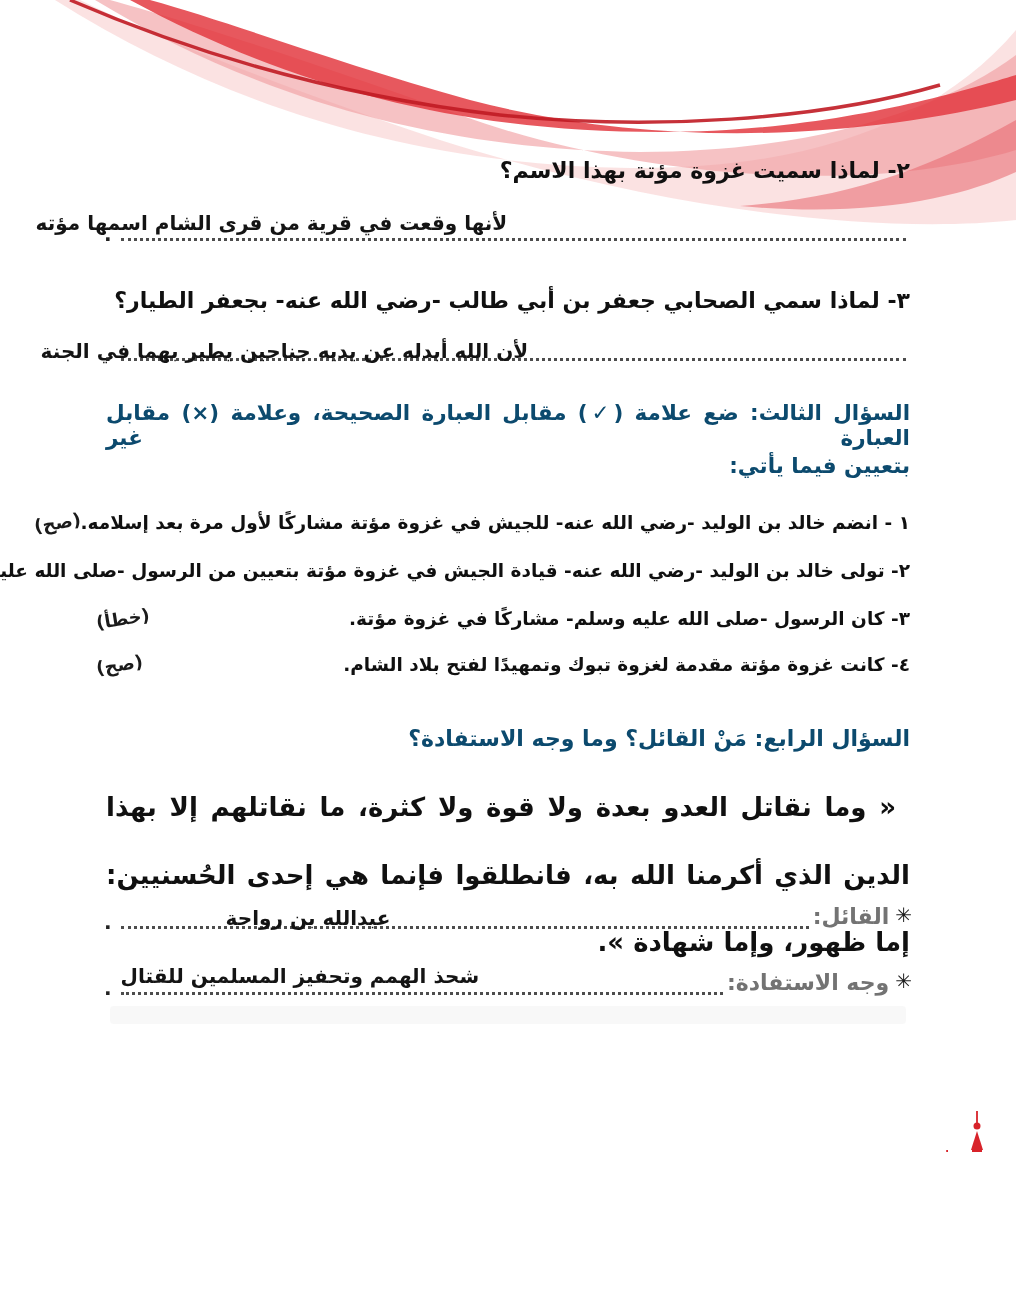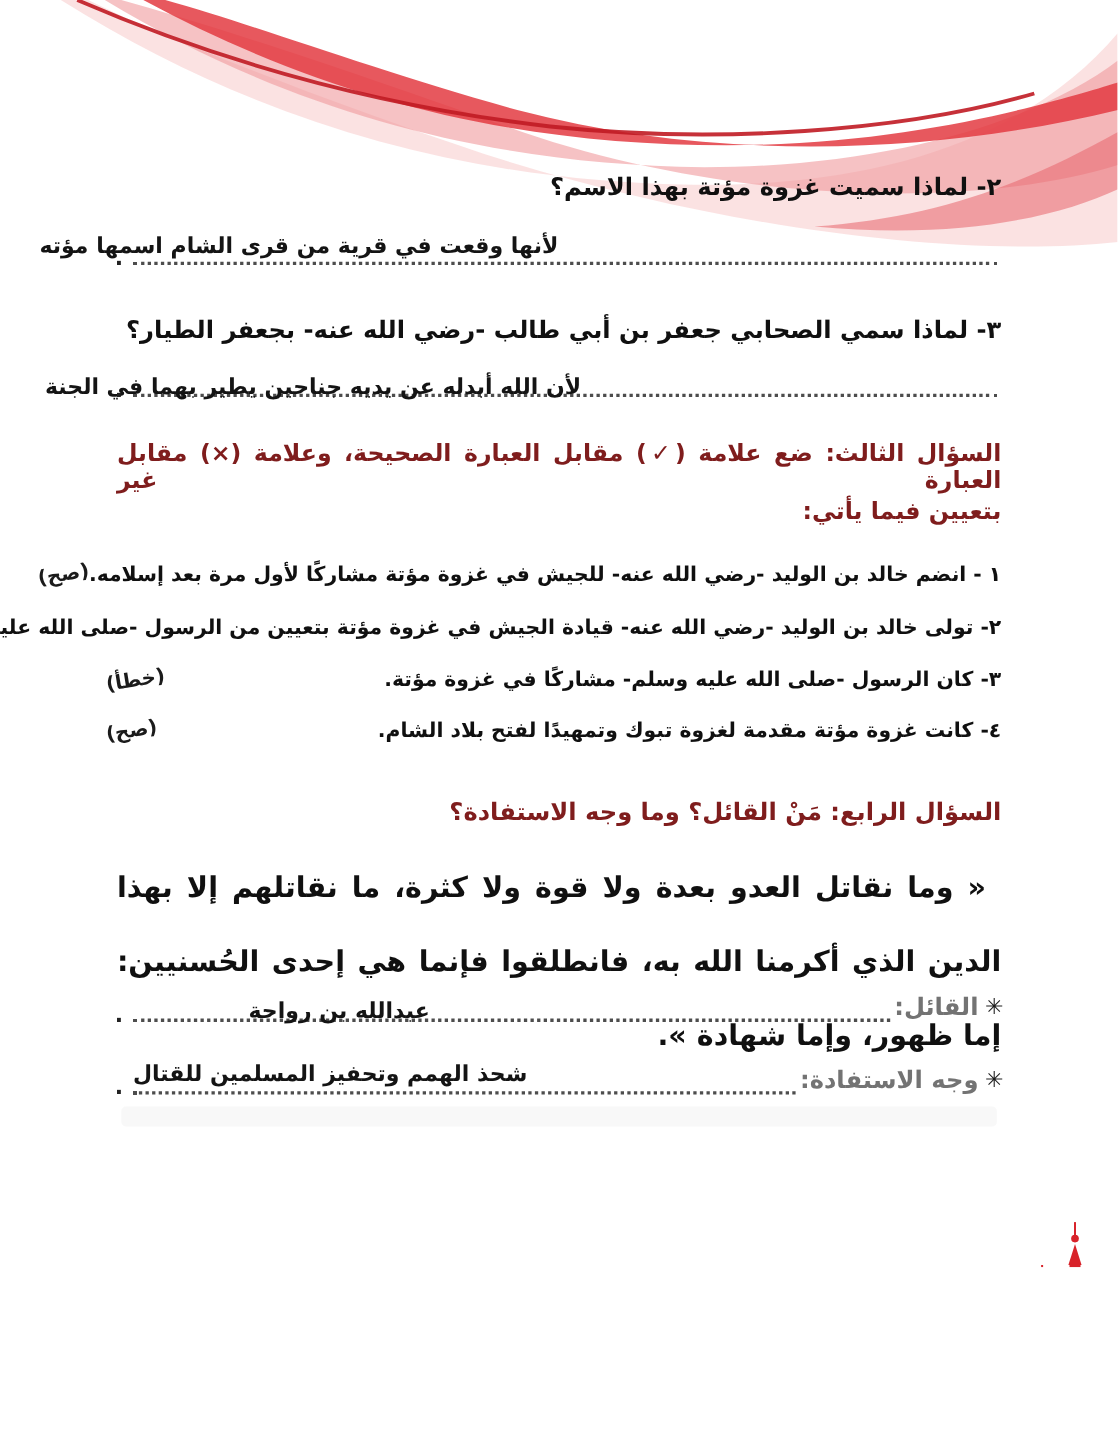--- a/index.html
+++ b/index.html
@@ -4,21 +4,21 @@
 <style>
   html,body{margin:0;padding:0;background:#ffffff;}
   .page{
     position:relative;width:1016px;height:1152px;background:#ffffff;
     overflow:hidden;direction:rtl;
     font-family:"DejaVu Sans", sans-serif;color:#151515;
   }
   svg{display:block;}
   .deco{position:absolute;pointer-events:none;}
   .q-head{position:absolute;right:106px;font-size:22px;font-weight:bold;color:#101010;white-space:nowrap;}
-  .teal{color:#7f1d1d;}
+  .teal{color:#0c4a6e;}
   .ans-row{position:absolute;right:110px;left:104px;display:flex;align-items:flex-end;}
   .dotline{flex:1;position:relative;border-bottom:3.2px dotted #4d4d4d;height:36px;}
   .fill{position:absolute;left:0;right:0;text-align:left;font-weight:bold;font-size:20px;color:#141414;white-space:nowrap;}
   .period{font-weight:bold;font-size:20px;margin-inline-start:9px;transform:translateY(5px);color:#222;}
   .h3line{position:absolute;right:106px;left:106px;font-size:21.5px;font-weight:bold;}
   .just{text-align:justify;text-align-last:justify;}
   .stmt{position:absolute;right:106px;left:96px;display:flex;justify-content:space-between;align-items:center;
         font-size:18.5px;font-weight:bold;color:#101010;}
   .stmt-text{white-space:nowrap;}
   .stmt-ans{font-size:18px;transform:rotate(-9deg);color:#1b1b1b;white-space:nowrap;}

